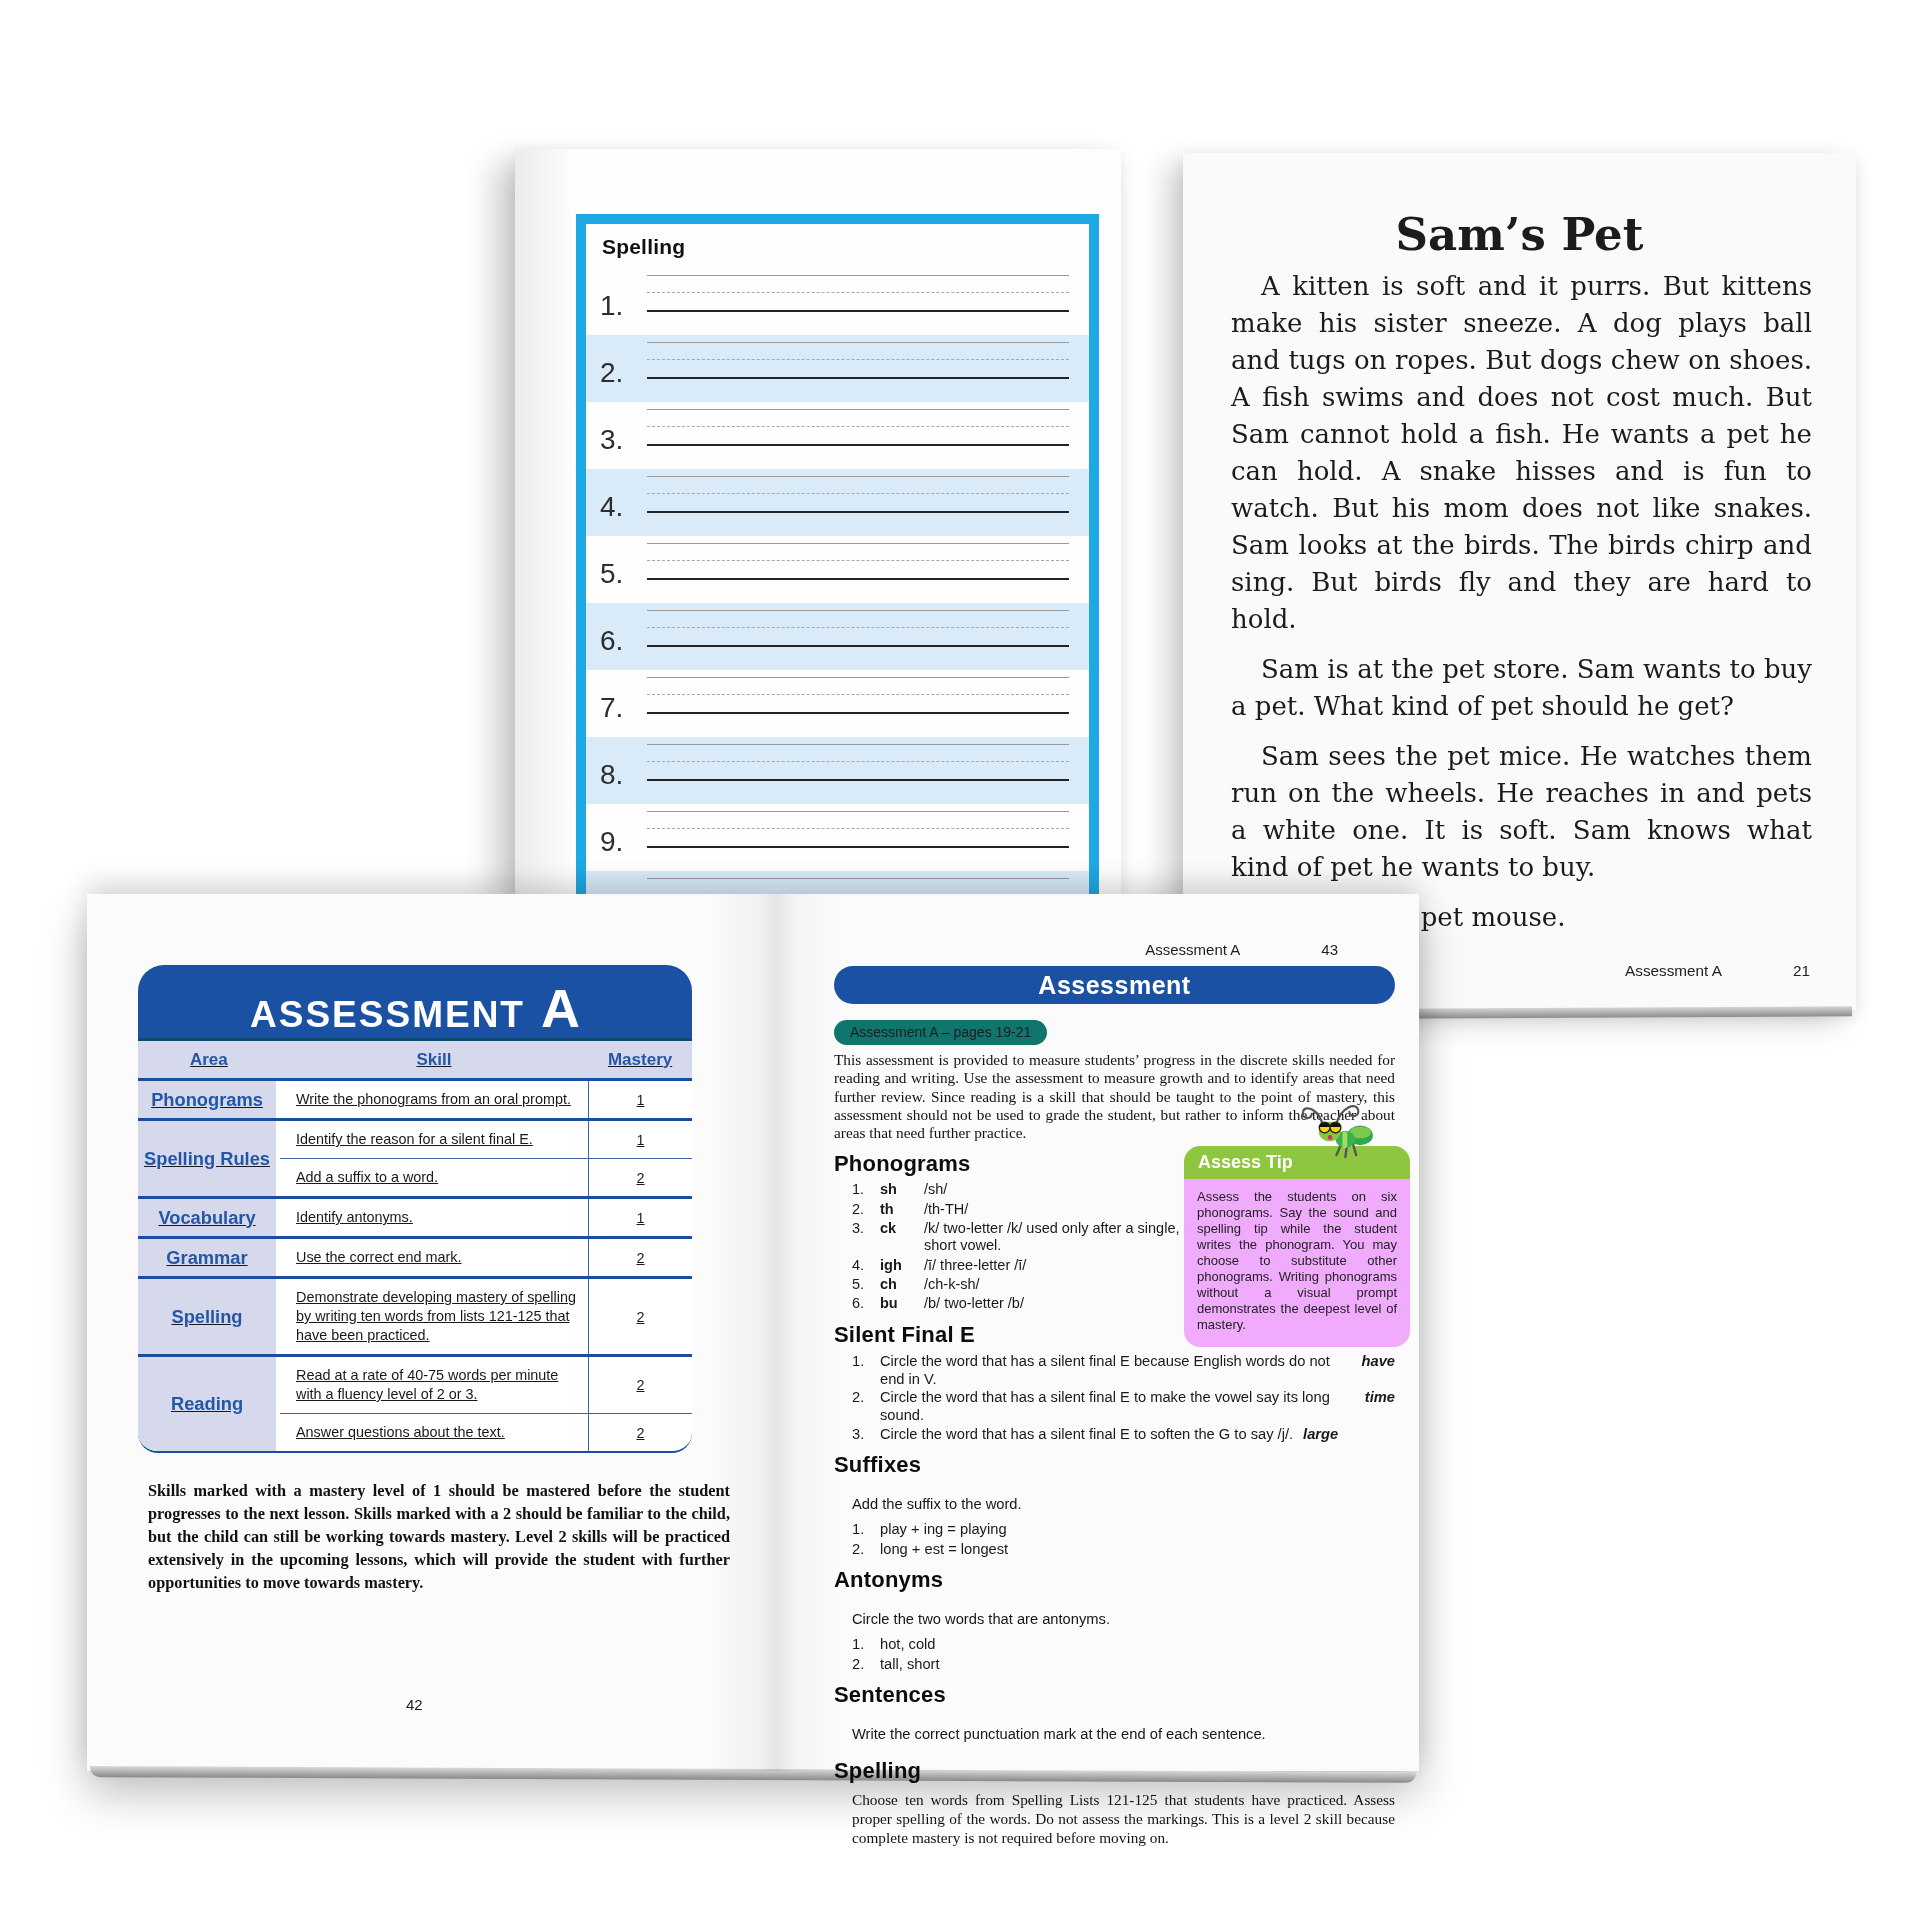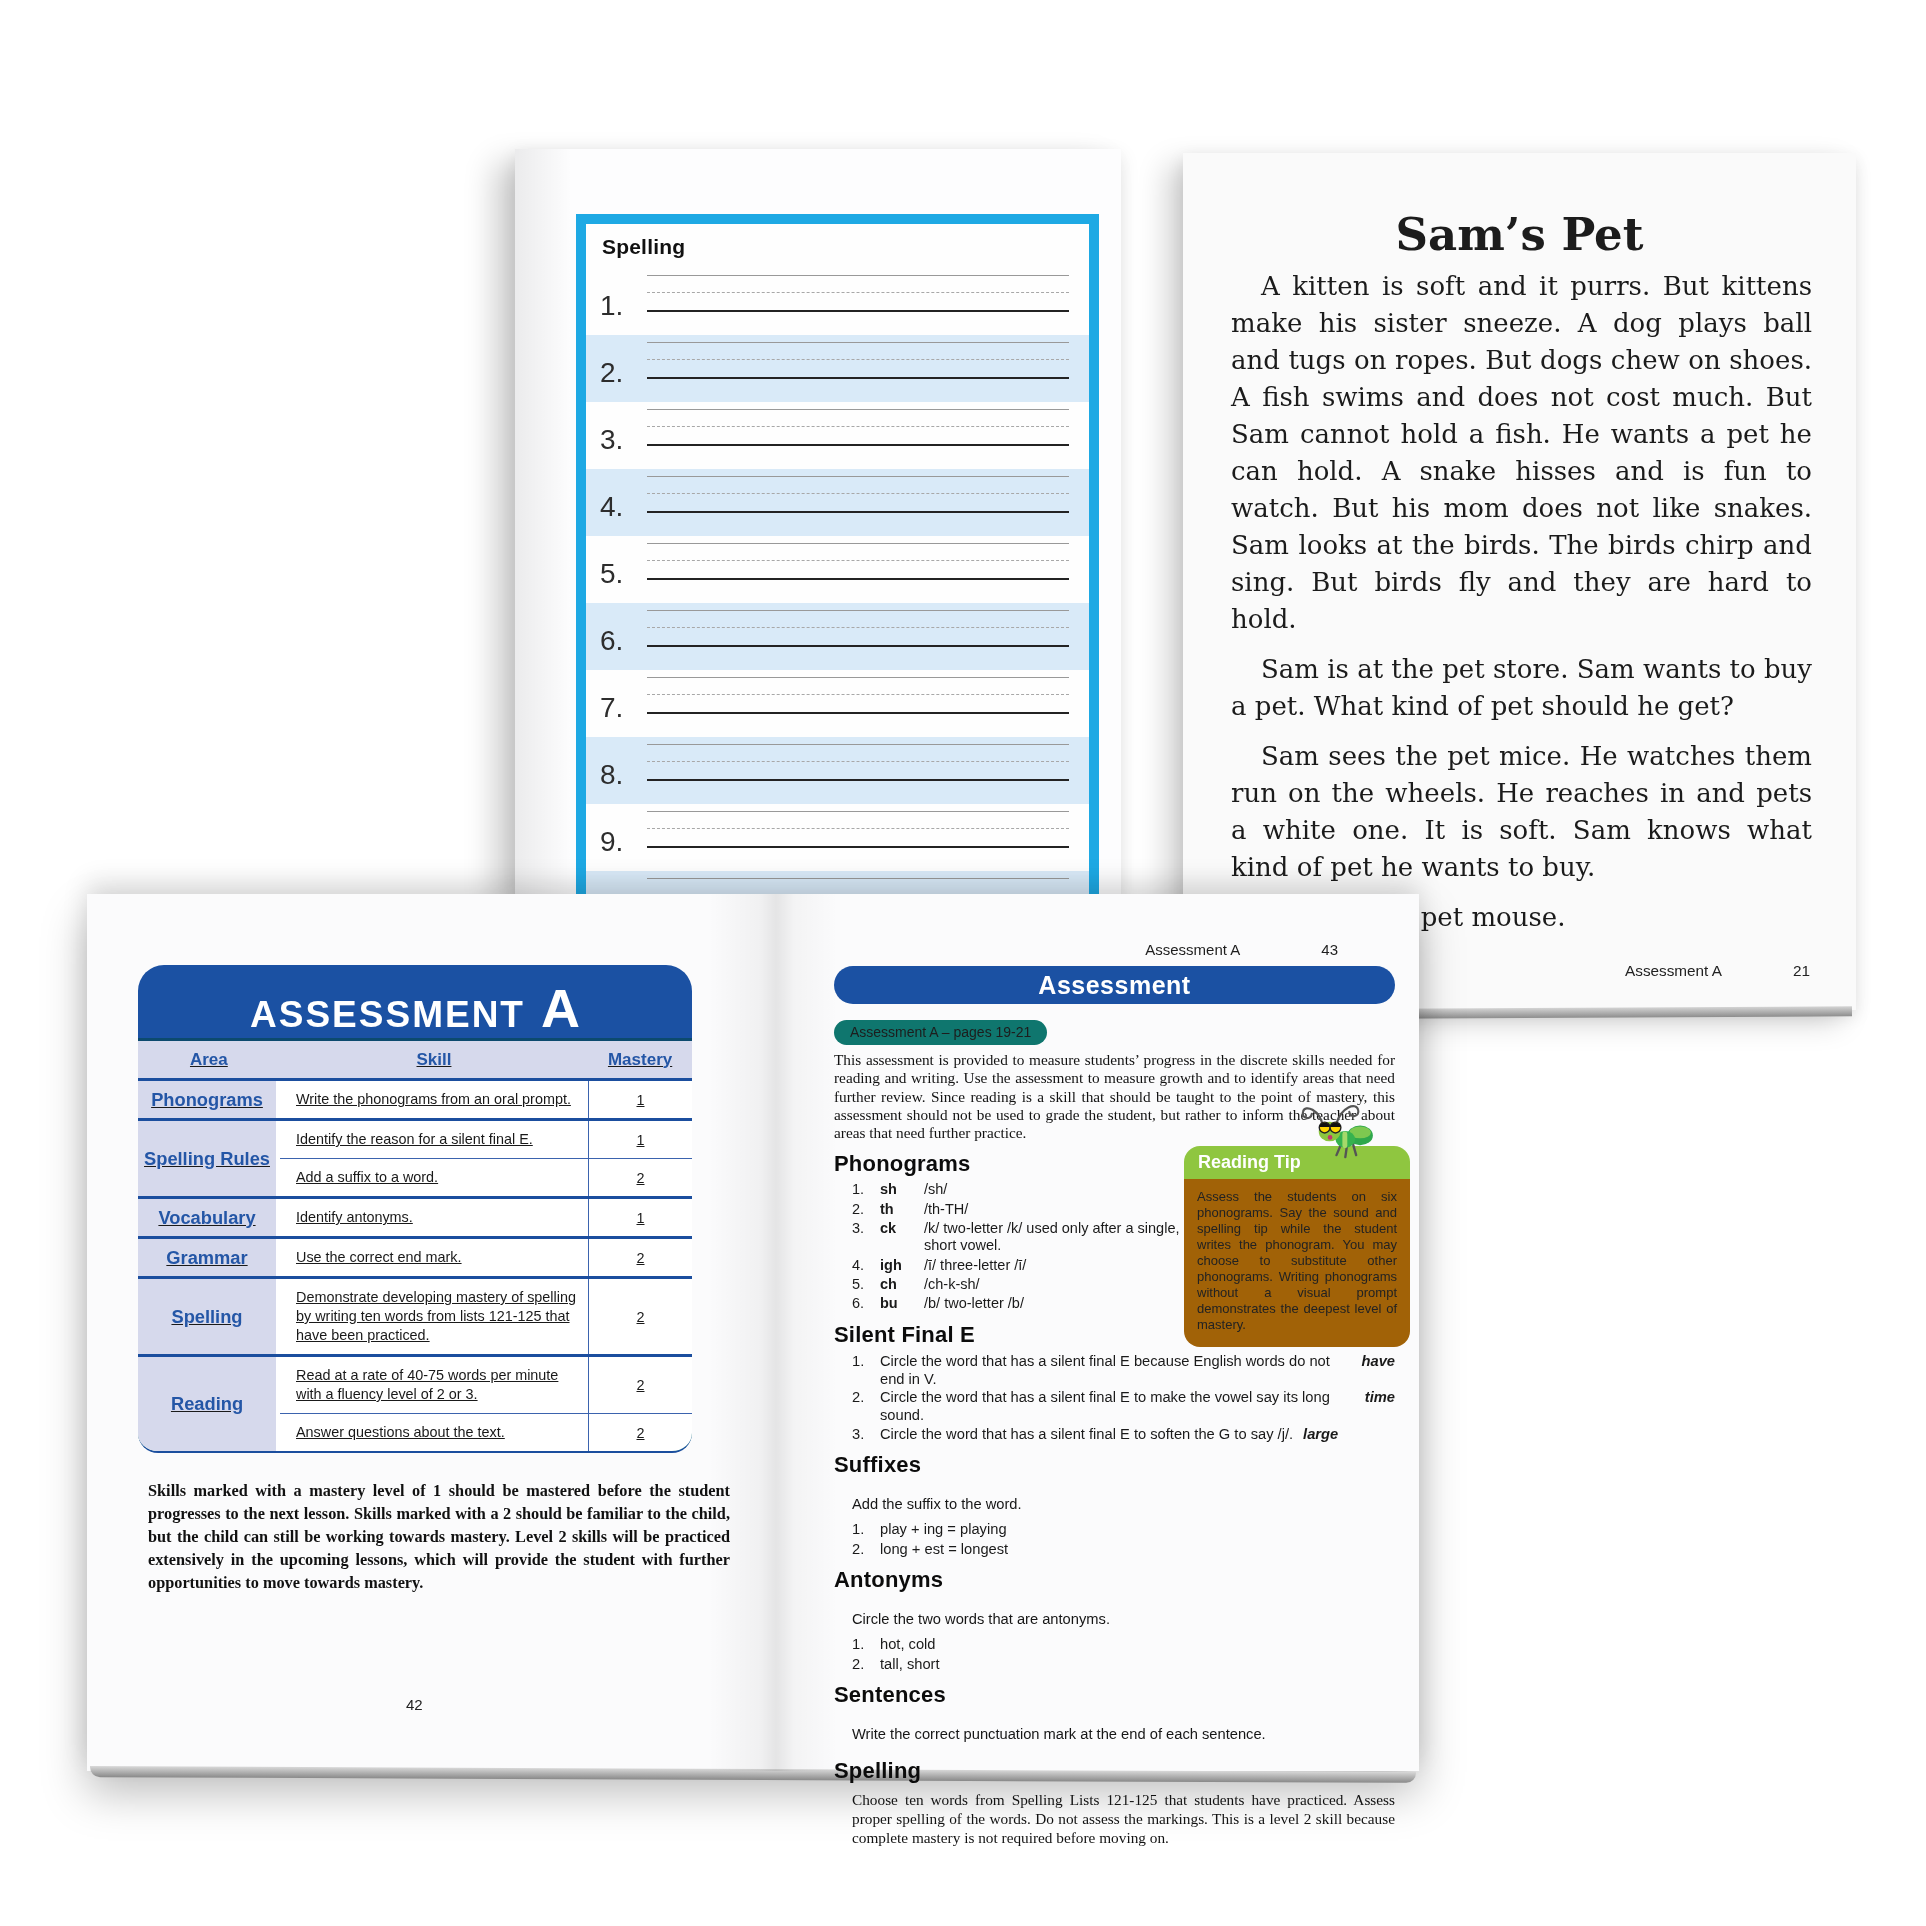--- a/index.html
+++ b/index.html
@@ -94,21 +94,21 @@
   .instruction{margin-top:18px;padding-left:18px;font-size:14.7px;color:#161616;}
   .pair-list{margin-top:8px;padding-left:18px;font-size:14.7px;line-height:18px;}
   .pair-item{display:flex;margin-bottom:2px;}
   .pair-num{width:28px;flex:none;}
   .serif-para{margin-top:6px;padding-left:18px;font-family:"Liberation Serif",serif;font-size:15.3px;
     line-height:19px;text-align:justify;color:#121212;}
 
   .teacher-tip{position:absolute;left:1097px;top:252px;width:226px;z-index:2;}
   .tip-head{height:33px;background:#8fc640;border-radius:16px 16px 0 0;display:flex;align-items:center;
     padding-left:14px;color:#fff;font-weight:bold;font-size:18px;}
-  .tip-body{background:#a16207;border-radius:0 0 16px 16px;padding:10px 13px 14px;font-size:13px;
+  .tip-body{background:#f0abfc;border-radius:0 0 16px 16px;padding:10px 13px 14px;font-size:13px;
     line-height:16px;text-align:justify;color:#222;}
   .ant{position:absolute;top:-48px;right:34px;width:83px;height:63px;}
 </style>
 </head>
 <body>
 
 <div class="page" id="spelling-page">
   <div class="sp-frame">
     <div class="sp-title">Spelling</div>
     <div class="sp-rows">
@@ -394,17 +394,17 @@
       <ellipse cx="68" cy="35" rx="11" ry="6" fill="#7ec850"></ellipse>
       <ellipse cx="53" cy="42" rx="10" ry="8.5" fill="#36b24f"></ellipse>
       <rect x="50" y="34" width="5" height="17" rx="2.5" fill="#a6d96a"></rect>
       <ellipse cx="37" cy="34" rx="11" ry="10" fill="#8bc53f"></ellipse>
       <circle cx="32" cy="30" r="5.5" fill="#ffd400" stroke="#222" stroke-width="1.4"></circle>
       <path d="M26.6 29.5 a5.5 5.5 0 0 1 10.8 0 z" fill="#111"></path>
       <circle cx="43" cy="30" r="5.5" fill="#ffd400" stroke="#222" stroke-width="1.4"></circle>
       <path d="M37.6 29.5 a5.5 5.5 0 0 1 10.8 0 z" fill="#111"></path>
       <circle cx="37.5" cy="40" r="2.4" fill="#c4366e"></circle>
     </svg>
-    <div class="tip-head">Reading Tip</div>
+    <div class="tip-head">Assess Tip</div>
     <div class="tip-body">Assess the students on six phonograms. Say the sound and spelling tip while the student writes the phonogram. You may choose to substitute other phonograms. Writing phonograms without a visual prompt demonstrates the deepest level of mastery.</div>
   </div>
 </div>
 
 
 </body></html>

